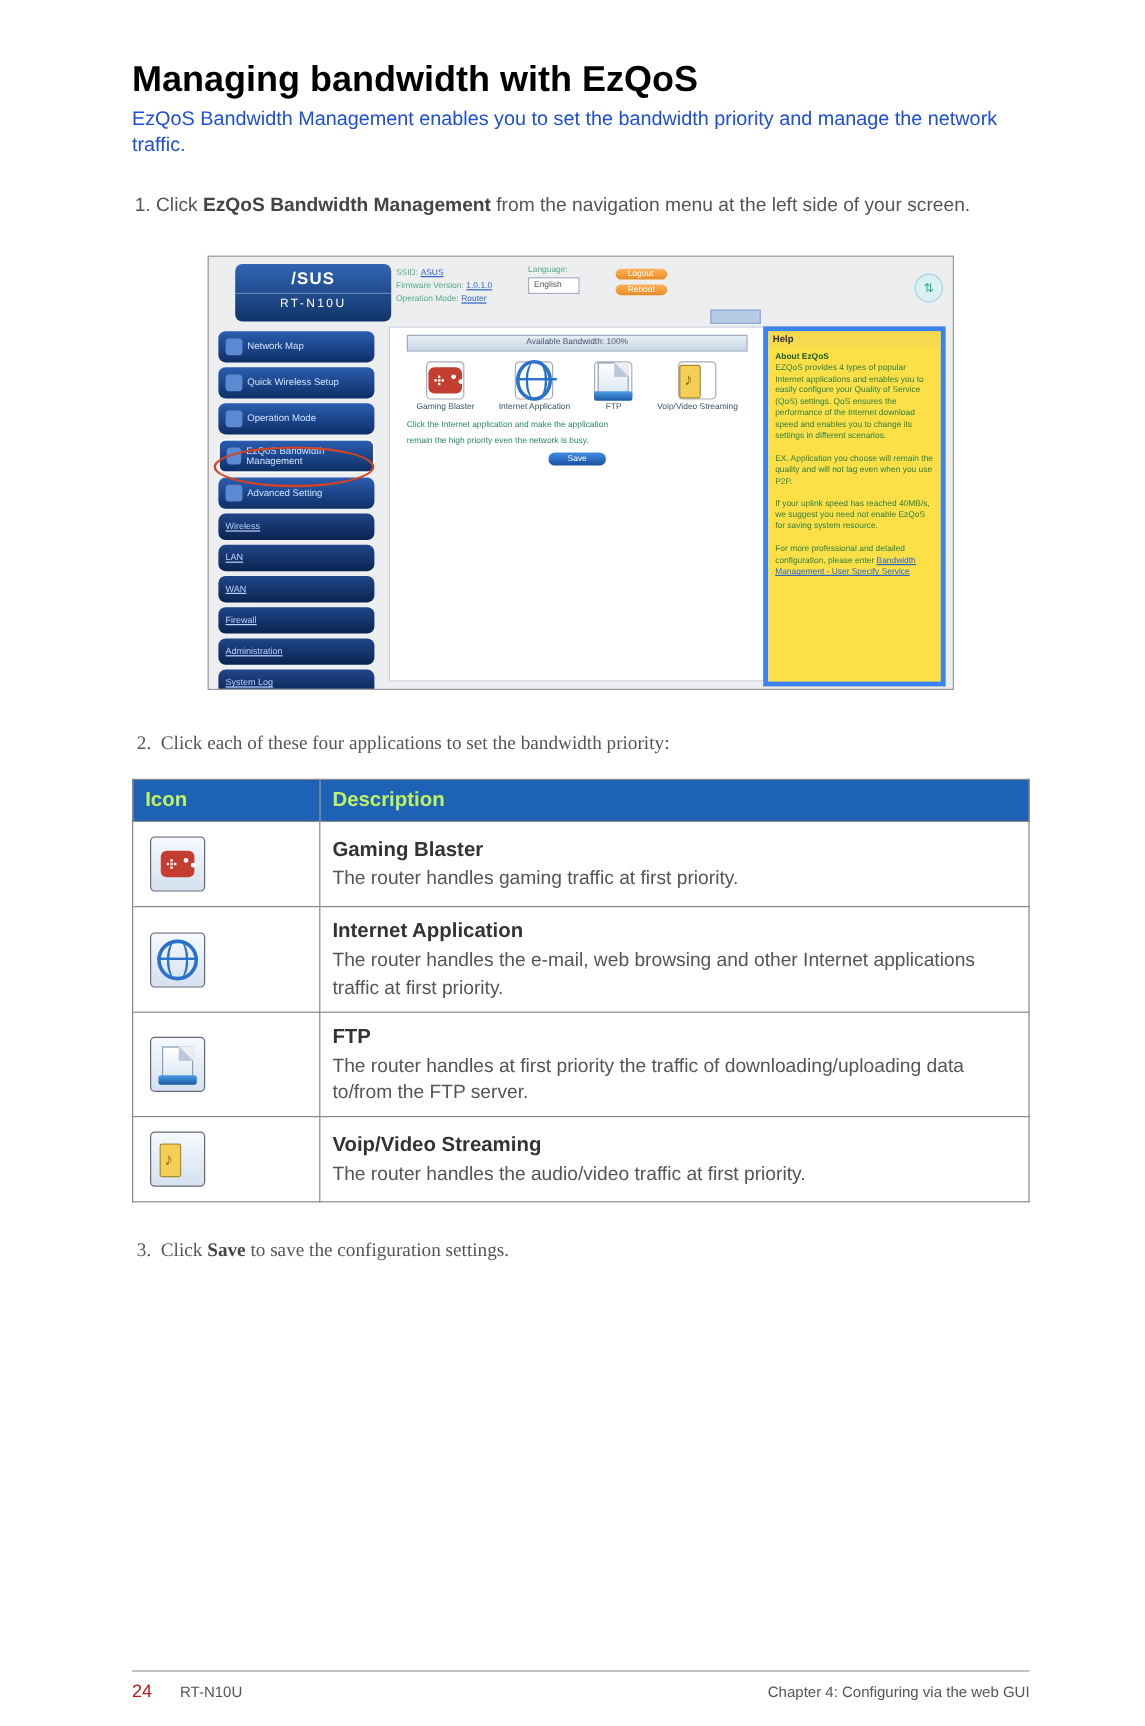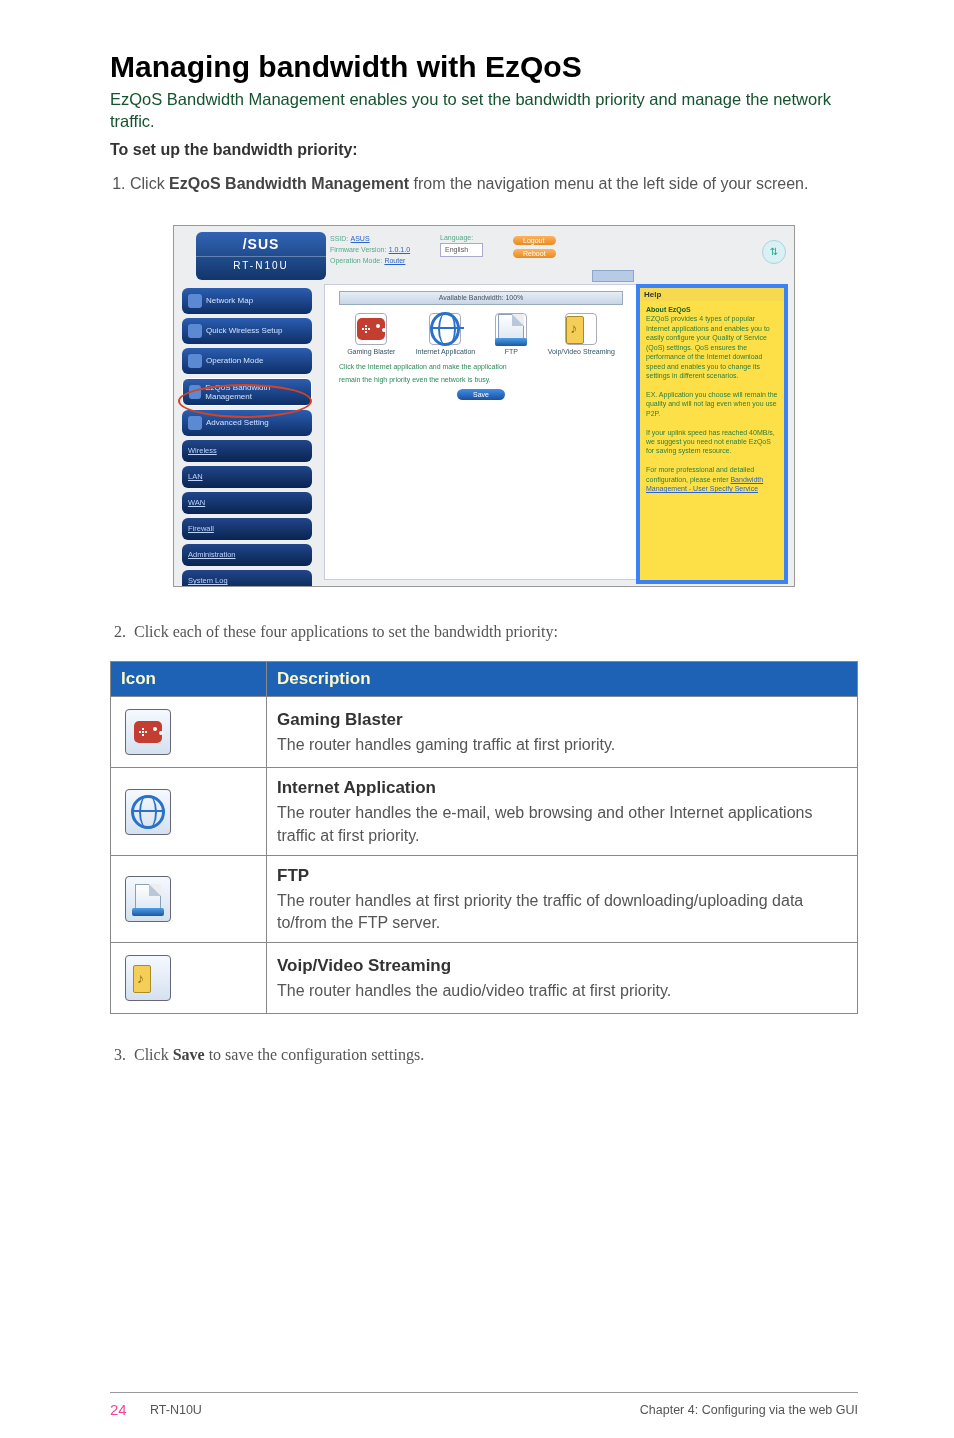--- a/index.html
+++ b/index.html
@@ -19,22 +19,22 @@
     flex-direction: column;
   }
   h1 {
     font-size: 30px;
     font-weight: bold;
     color: #000;
     margin: 0 0 4px 0;
   }
   .intro {
     font-size: 16.5px;
-    color: #14532d;
-    margin: 0 0 8px 0;
+    color: #1d4ed8;
+    margin: 0 0 28px 0;
     line-height: 1.35;
   }
   .subhead {
     font-size: 16px;
     font-weight: bold;
     color: #333;
     margin: 0 0 14px 0;
   }
   ol.steps {
     margin: 0 0 18px 0;
@@ -144,21 +144,21 @@
              background:#b8cbe6; border:1px solid #8aa7cf; }
 
   
   table.desc {
     width: 100%;
     border-collapse: collapse;
     margin: 4px 0 30px 0;
   }
   table.desc th {
     background: #1E62B6;
-    color: #fef9c3;
+    color: #bef264;
     text-align: left;
     font-size: 17px;
     font-weight: bold;
     padding: 7px 10px;
     border: 1px solid #888;
   }
   table.desc th:first-child { width: 135px; }
   table.desc td {
     border: 1px solid #888;
     padding: 8px 10px;
@@ -195,33 +195,32 @@
 
   .footer {
     margin-top: auto;
     border-top: 1px solid #999;
     padding-top: 8px;
     display: flex;
     align-items: center;
     font-size: 12.5px;
     color: #555;
   }
-  .footer .pn { font-size: 15px; color:#ec4899; width:40px; }
+  .footer .pn { font-size: 15px; color:#b91c1c; width:40px; }
   .footer .model { flex: 0 0 auto; margin-right: auto; }
   .footer .chap { margin-left: auto; }
 </style>
 </head>
 <body>
 
 <div class="page">
 
   <h1>Managing bandwidth with EzQoS</h1>
   <p class="intro">EzQoS Bandwidth Management enables you to set the bandwidth priority and manage the network traffic.</p>
 
-  <p class="subhead">To set up the bandwidth priority:</p>
 
   <ol class="steps" start="1">
     <li>
       <span>Click </span><span class="bold">EzQoS Bandwidth Management</span><span> from the navigation menu at the left side of your screen.</span>
     </li>
   </ol>
 
   <div class="shot-wrap">
     <div class="shot">
       <div class="logo">

